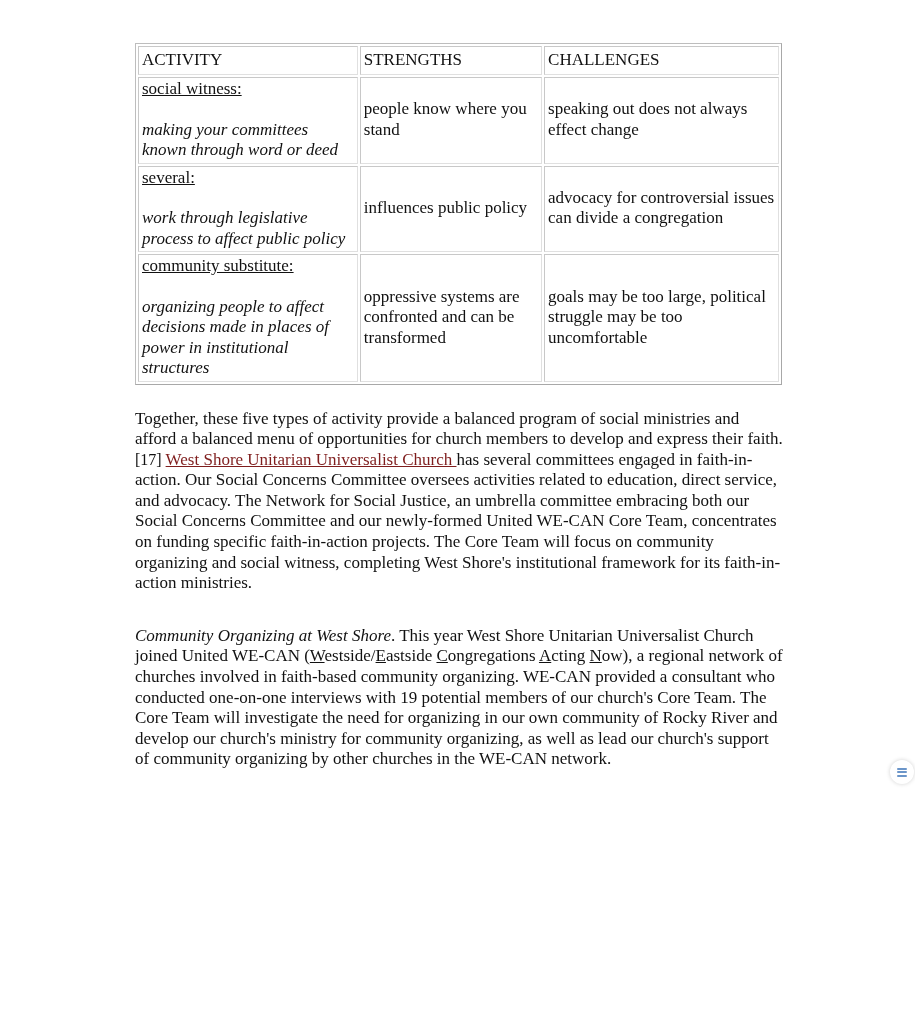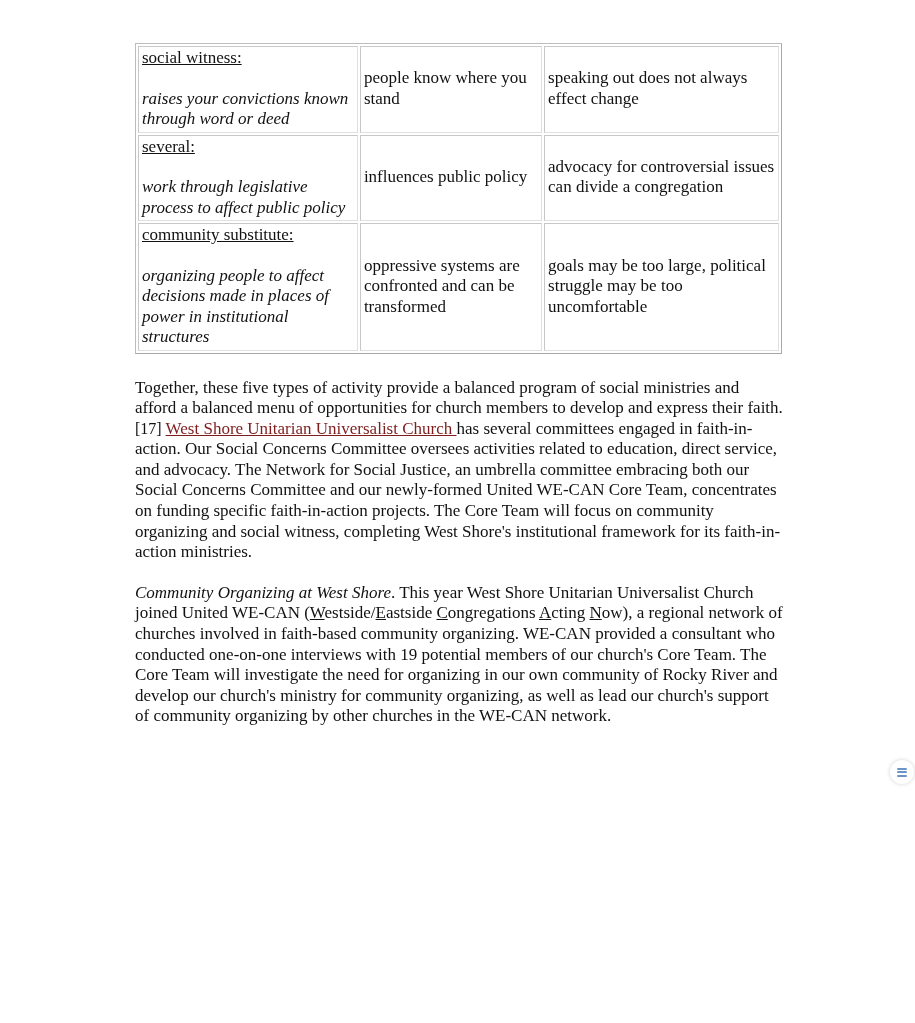--- a/index.html
+++ b/index.html
@@ -52,21 +52,21 @@
       font-style: italic;
       display: block;
     }
     p.body-text {
       margin: 0;
       font-size: 17px;
       line-height: 20.6px;
       width: 648px;
     }
     p.para1 { margin-top: 24px; }
-    p.para2 { margin-top: 20px; }
+    p.para2 { margin-top: 32px; }
     .footnote-ref { font-size: 16px; }
     a.church-link {
       color: #7f1d1d;
       text-decoration: underline;
     }
     .u { text-decoration: underline; }
     .it { font-style: italic; }
     .menu-button {
       position: absolute;
       left: 890px;
@@ -95,28 +95,33 @@
       border-radius: 1px;
     }
   </style>
 </head>
 <body>
 
 <div class="page">
 
   <table class="activities">
     <tbody>
+      <tr class="hdr">
+        <td class="col-activity">ACTIVITY</td>
+        <td class="col-strengths">STRENGTHS</td>
+        <td class="col-challenges">CHALLENGES</td>
+      </tr>
 
 
 
       <tr>
         <td class="col-activity">
           <span class="activity-name">social witness:</span>
           <span class="activity-gap"></span>
-          <span class="activity-desc">raises your convictions known through word or deed</span>
+          <span class="activity-desc">making your committees known through word or deed</span>
         </td>
         <td class="col-strengths">people know where you stand</td>
         <td class="col-challenges">speaking out does not always effect change</td>
       </tr>
 
       <tr>
         <td class="col-activity">
           <span class="activity-name">several:</span>
           <span class="activity-gap"></span>
           <span class="activity-desc">work through legislative process to affect public policy</span>

